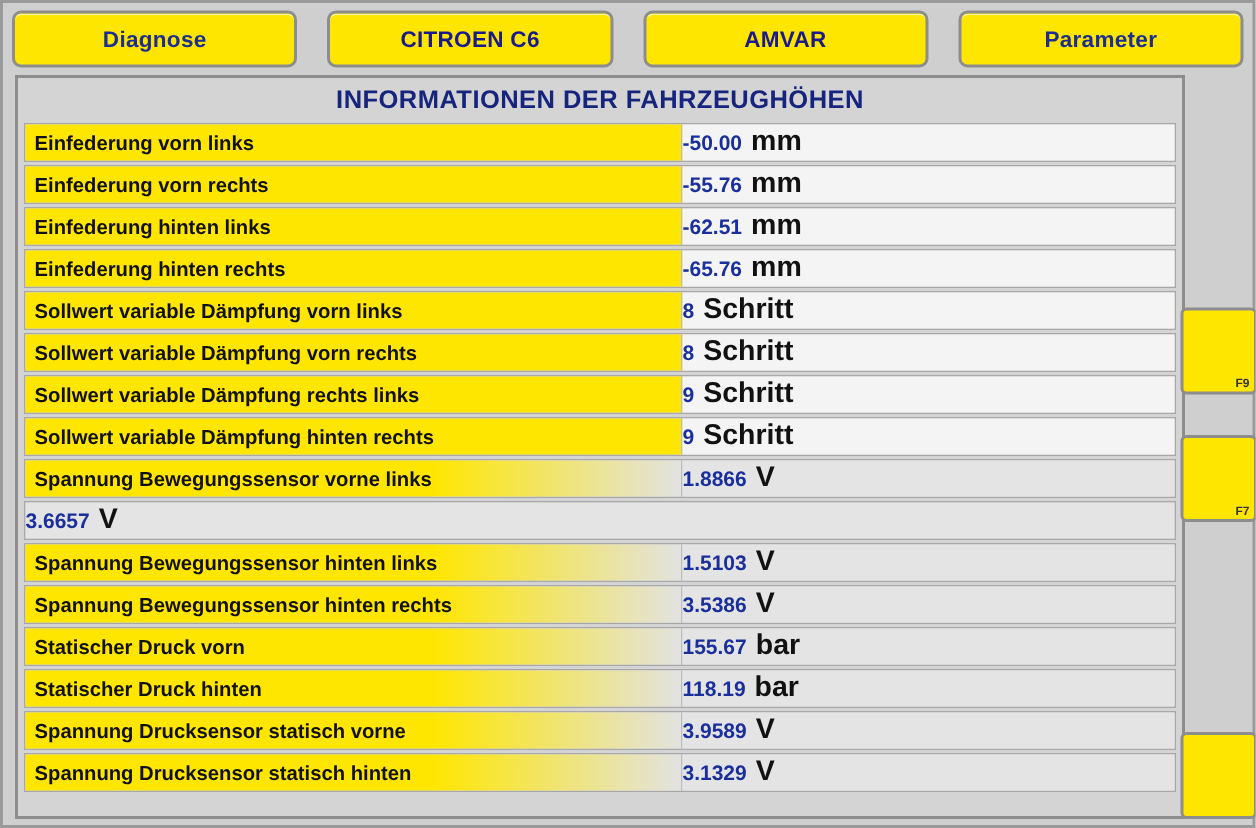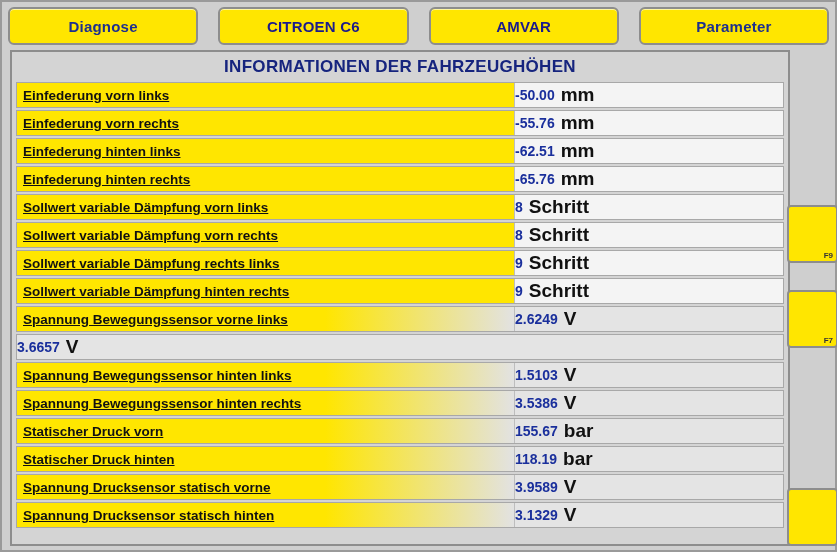--- a/index.html
+++ b/index.html
@@ -76,33 +76,32 @@
   }
   .row {
     display: flex;
     height: 26px;
     margin-bottom: 2px;
     border: 1px solid #a8a8a8;
     box-sizing: border-box;
     background: #ececec;
   }
   .row .label {
-    width: 498px;
+    width: 438px;
     display: flex;
     align-items: center;
     padding-left: 6px;
     font-size: 13.5px;
     font-weight: bold;
     color: #111111;
     box-sizing: border-box;
     background: #ffe600;
     border-right: 1px solid #bdbdbd;
     overflow: hidden;
     white-space: nowrap;
-    text-decoration: underline;
   }
   .row.grey .label {
     background: linear-gradient(to right, #ffe600 0%, #ffe600 62%, #e2e2e2 100%);
   }
   .row .valwrap {
     flex: 1;
     display: flex;
     align-items: center;
     justify-content: flex-start;
     padding-right: 4px;
@@ -235,21 +234,21 @@
         <div class="row">
           <div class="label">Sollwert variable Dämpfung hinten rechts</div>
           <div class="valwrap">
             <span class="value">9</span>
             <span class="unit">Schritt</span>
           </div>
         </div>
         <div class="row grey">
           <div class="label">Spannung Bewegungssensor vorne links</div>
           <div class="valwrap">
-            <span class="value">2.6249</span>
+            <span class="value">1.8866</span>
             <span class="unit">V</span>
           </div>
         </div>
         <div class="row grey">
           <div class="valwrap">
             <span class="value">3.6657</span>
             <span class="unit">V</span>
           </div>
         </div>
         <div class="row grey">

